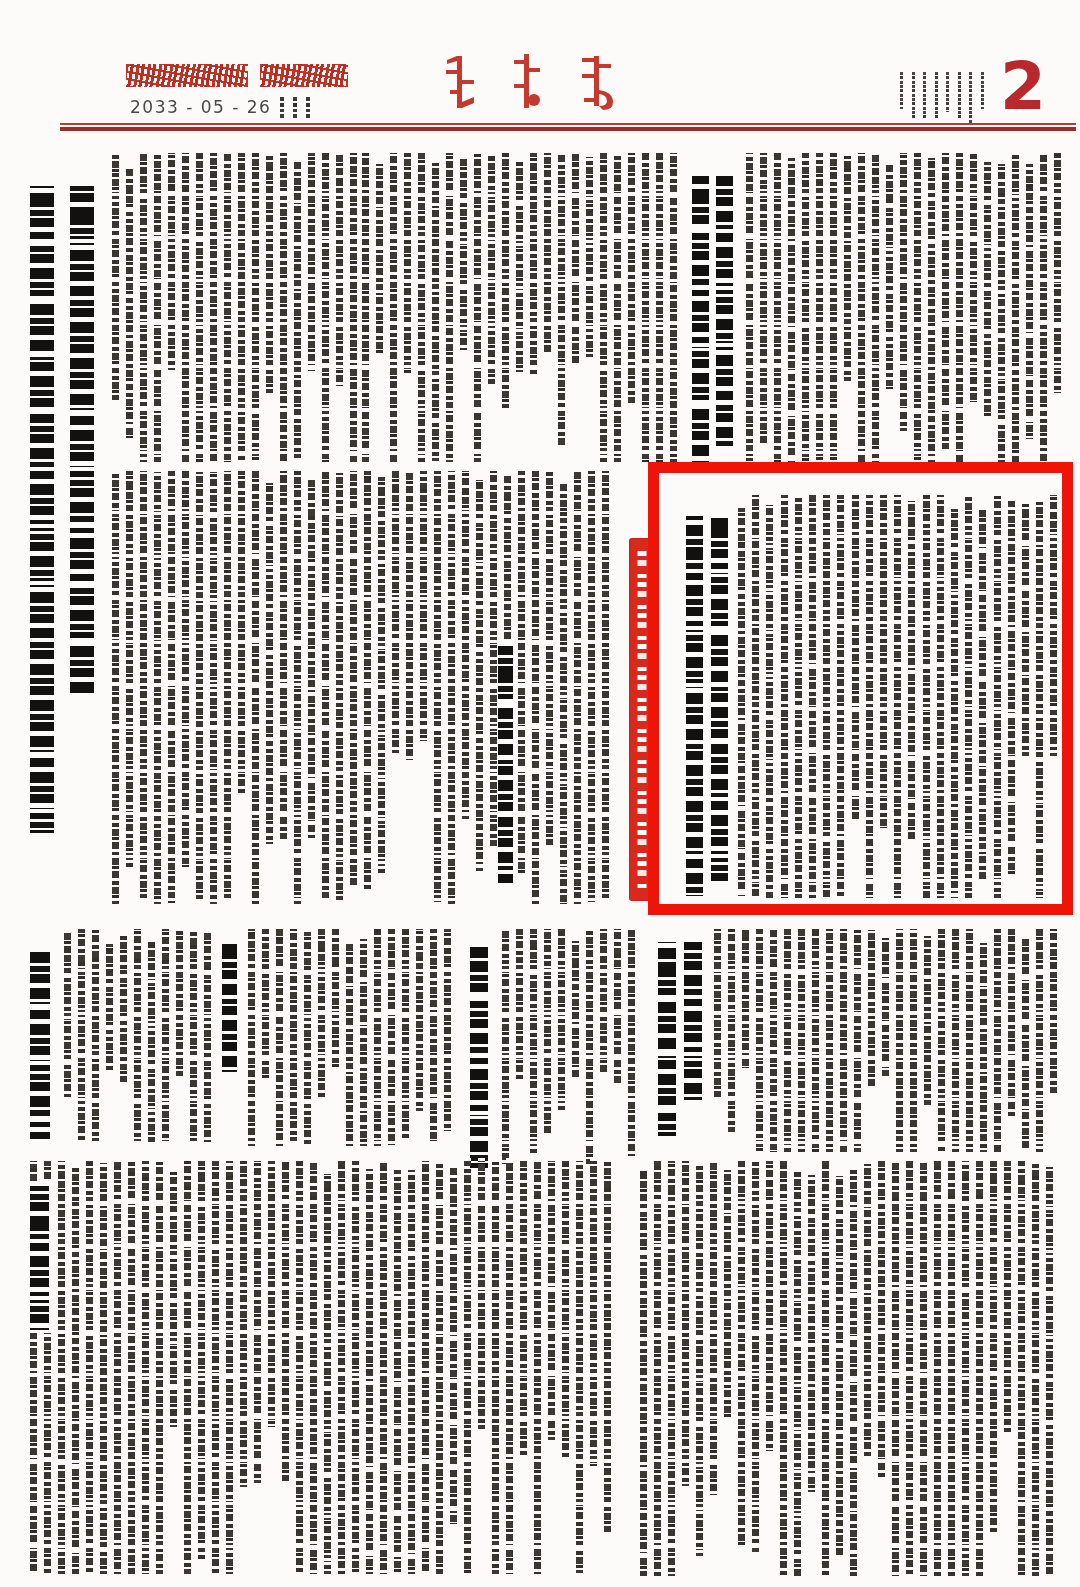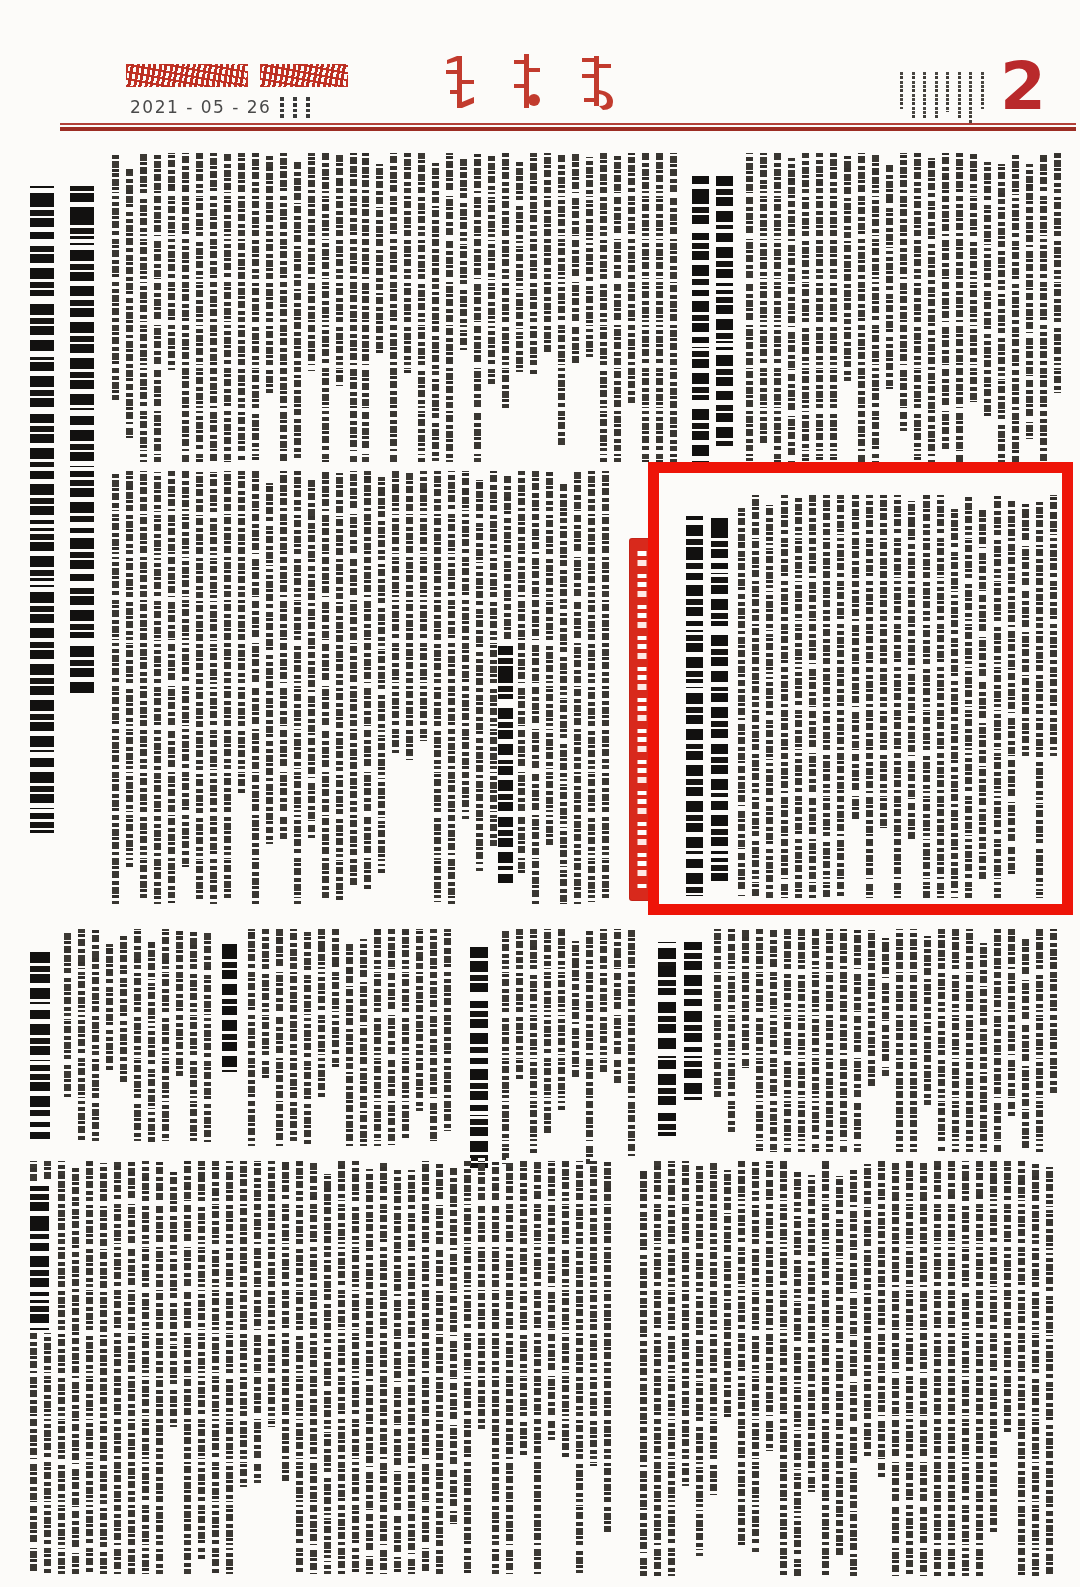--- a/index.html
+++ b/index.html
@@ -49,21 +49,21 @@
 <body>
 
 <div class="page">
 
   <div class="hdr-el brand" title="内蒙古日报">
     <div class="brand-seg s1"></div>
     <div class="brand-seg s2"></div>
   </div>
 
   <div class="hdr-el date-row">
-    <span class="date-text">2021 - 05 - 26</span>
+    <span class="date-text">2033 - 05 - 26</span>
     <span class="mini-glyph"></span>
     <span class="mini-glyph"></span>
     <span class="mini-glyph"></span>
   </div>
 
   <div class="hdr-el masthead">
     <svg width="40" height="58" viewBox="0 0 40 58">
       <g fill="#c23b2e">
         <rect x="17" y="2" width="5" height="52"></rect>
         <path d="M17 2 l-10 4 v4 l10 -3 z"></path>

